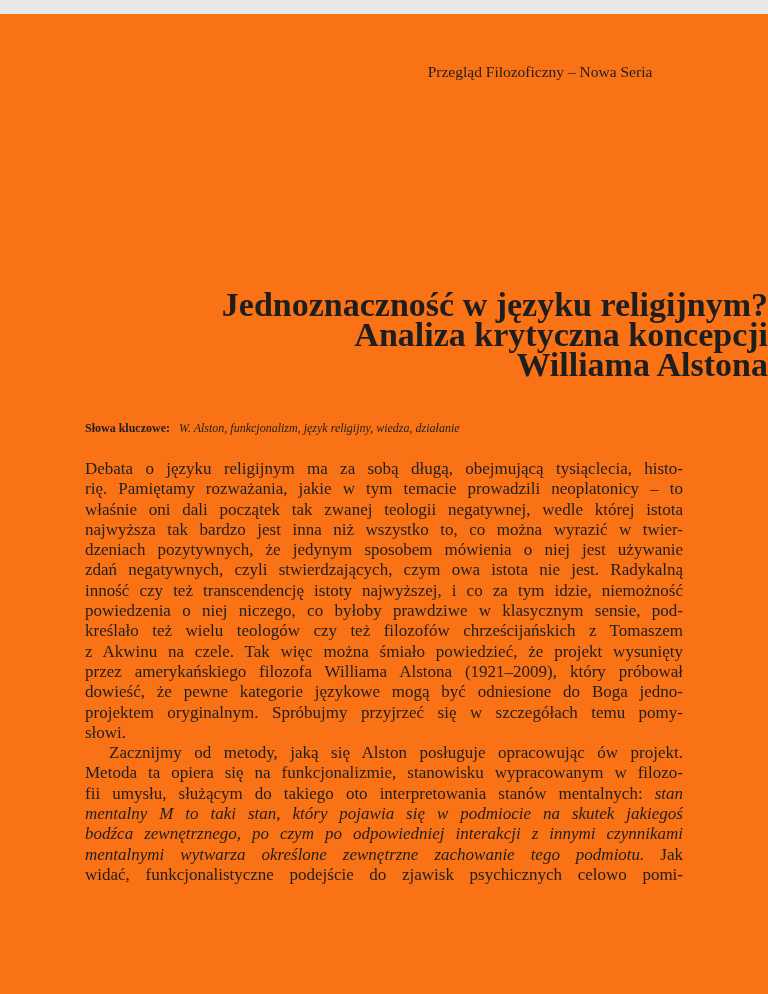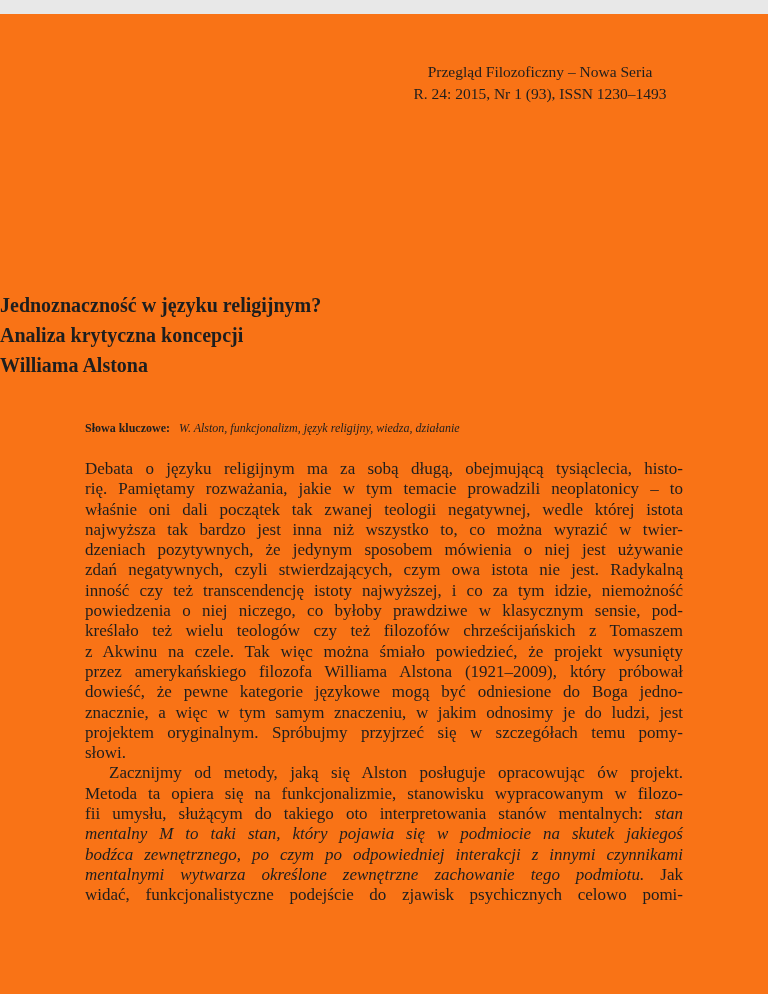--- a/index.html
+++ b/index.html
@@ -38,23 +38,23 @@
     letter-spacing: 0.42em;
     word-spacing: 0.6em;
     text-indent: 0.42em;
     white-space: nowrap;
   }
   .title {
     position: absolute;
     top: 276px;
     left: 0;
     width: 100%;
-    text-align: left;
+    text-align: right;
     font-weight: bold;
-    font-size: 20px;
+    font-size: 34px;
     line-height: 30px;
   }
   .keywords {
     position: absolute;
     top: 404px;
     left: 85px;
     width: 598px;
     font-size: 12px;
     line-height: 21px;
   }
@@ -91,21 +91,20 @@
     font-style: italic;
   }
 </style>
 </head>
 <body>
 
 <div class="page">
 
   <div class="journal-header">
     <div>Przegląd Filozoficzny – Nowa Seria</div>
-    <div>R. 24: 2015, Nr 1 (93), ISSN 1230–1493</div>
   </div>
 
 
   <div class="title">
     <div>Jednoznaczność w języku religijnym?</div>
     <div>Analiza krytyczna koncepcji</div>
     <div>Williama Alstona</div>
   </div>
 
   <div class="keywords">
@@ -119,21 +118,20 @@
         <div class="bline"><span>właśnie oni dali początek tak zwanej teologii negatywnej, wedle której istota</span></div>
         <div class="bline"><span>najwyższa tak bardzo jest inna niż wszystko to, co można wyrazić w twier-</span></div>
         <div class="bline"><span>dzeniach pozytywnych, że jedynym sposobem mówienia o niej jest używanie</span></div>
         <div class="bline"><span>zdań negatywnych, czyli stwierdzających, czym owa istota nie jest. Radykalną</span></div>
         <div class="bline"><span>inność czy też transcendencję istoty najwyższej, i co za tym idzie, niemożność</span></div>
         <div class="bline"><span>powiedzenia o niej niczego, co byłoby prawdziwe w klasycznym sensie, pod-</span></div>
         <div class="bline"><span>kreślało też wielu teologów czy też filozofów chrześcijańskich z Tomaszem</span></div>
         <div class="bline"><span>z Akwinu na czele. Tak więc można śmiało powiedzieć, że projekt wysunięty</span></div>
         <div class="bline"><span>przez amerykańskiego filozofa Williama Alstona (1921–2009), który próbował</span></div>
         <div class="bline"><span>dowieść, że pewne kategorie językowe mogą być odniesione do Boga jedno-</span></div>
-        <div class="bline"><span>znacznie, a więc w tym samym znaczeniu, w jakim odnosimy je do ludzi, jest</span></div>
         <div class="bline"><span>projektem oryginalnym. Spróbujmy przyjrzeć się w szczegółach temu pomy-</span></div>
         <div class="bline nojust"><span>słowi.</span></div>
       </div>
       <div>
         <div class="bline indent"><span>Zacznijmy od metody, jaką się Alston posługuje opracowując ów projekt.</span></div>
         <div class="bline"><span>Metoda ta opiera się na funkcjonalizmie, stanowisku wypracowanym w filozo-</span></div>
         <div class="bline"><span>fii umysłu, służącym do takiego oto interpretowania stanów mentalnych: </span><span class="it">stan</span></div>
         <div class="bline"><span class="it">mentalny M to taki stan, który pojawia się w podmiocie na skutek jakiegoś</span></div>
         <div class="bline"><span class="it">bodźca zewnętrznego, po czym po odpowiedniej interakcji z innymi czynnikami</span></div>
         <div class="bline"><span class="it">mentalnymi wytwarza określone zewnętrzne zachowanie tego podmiotu.</span><span> Jak</span></div>

